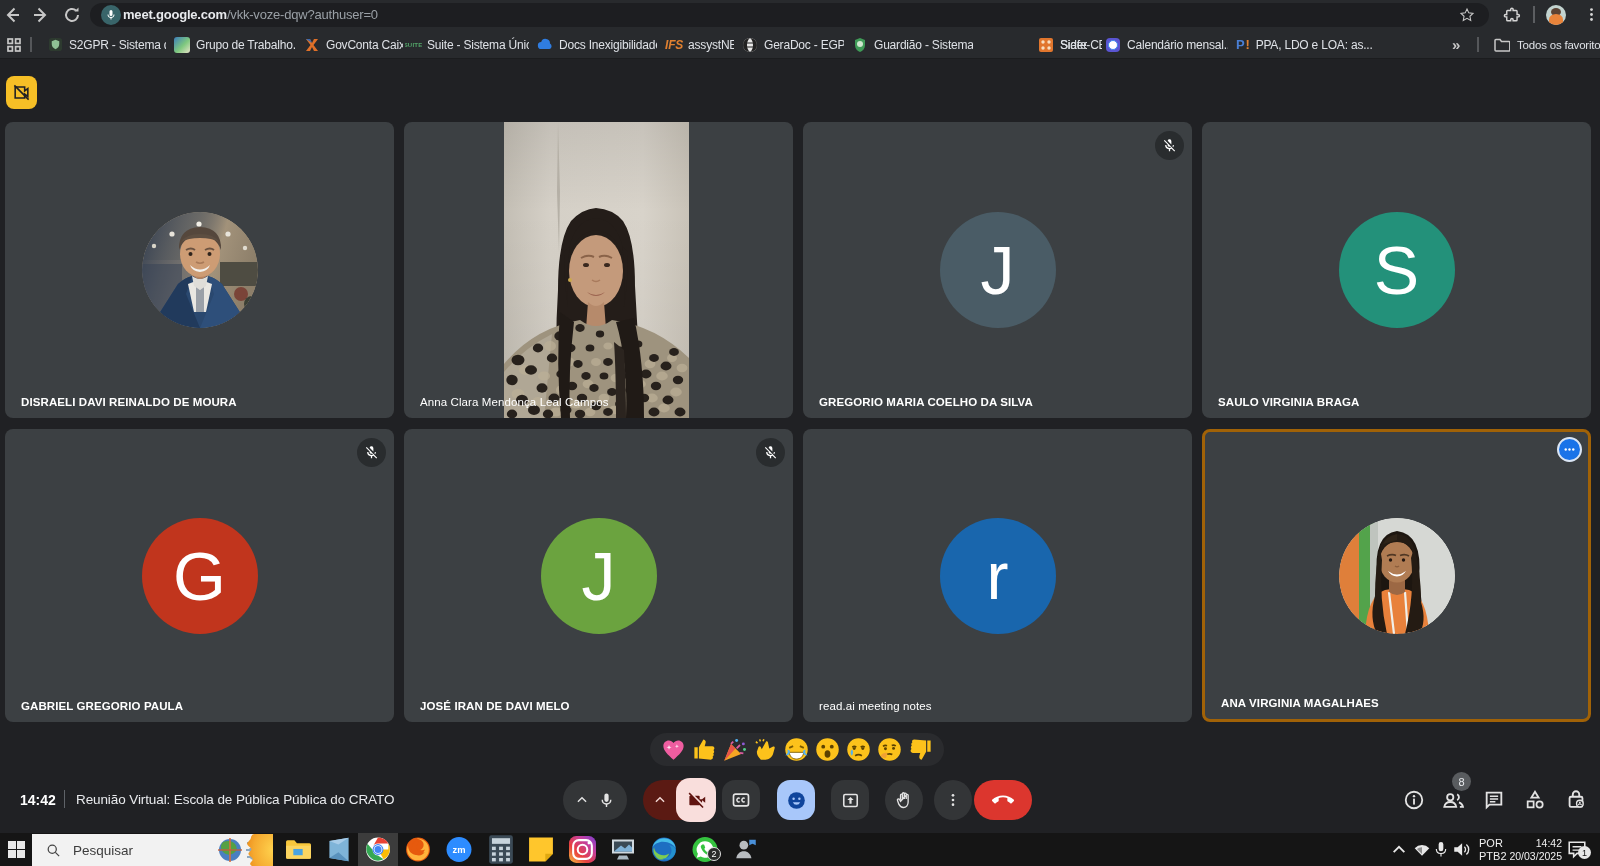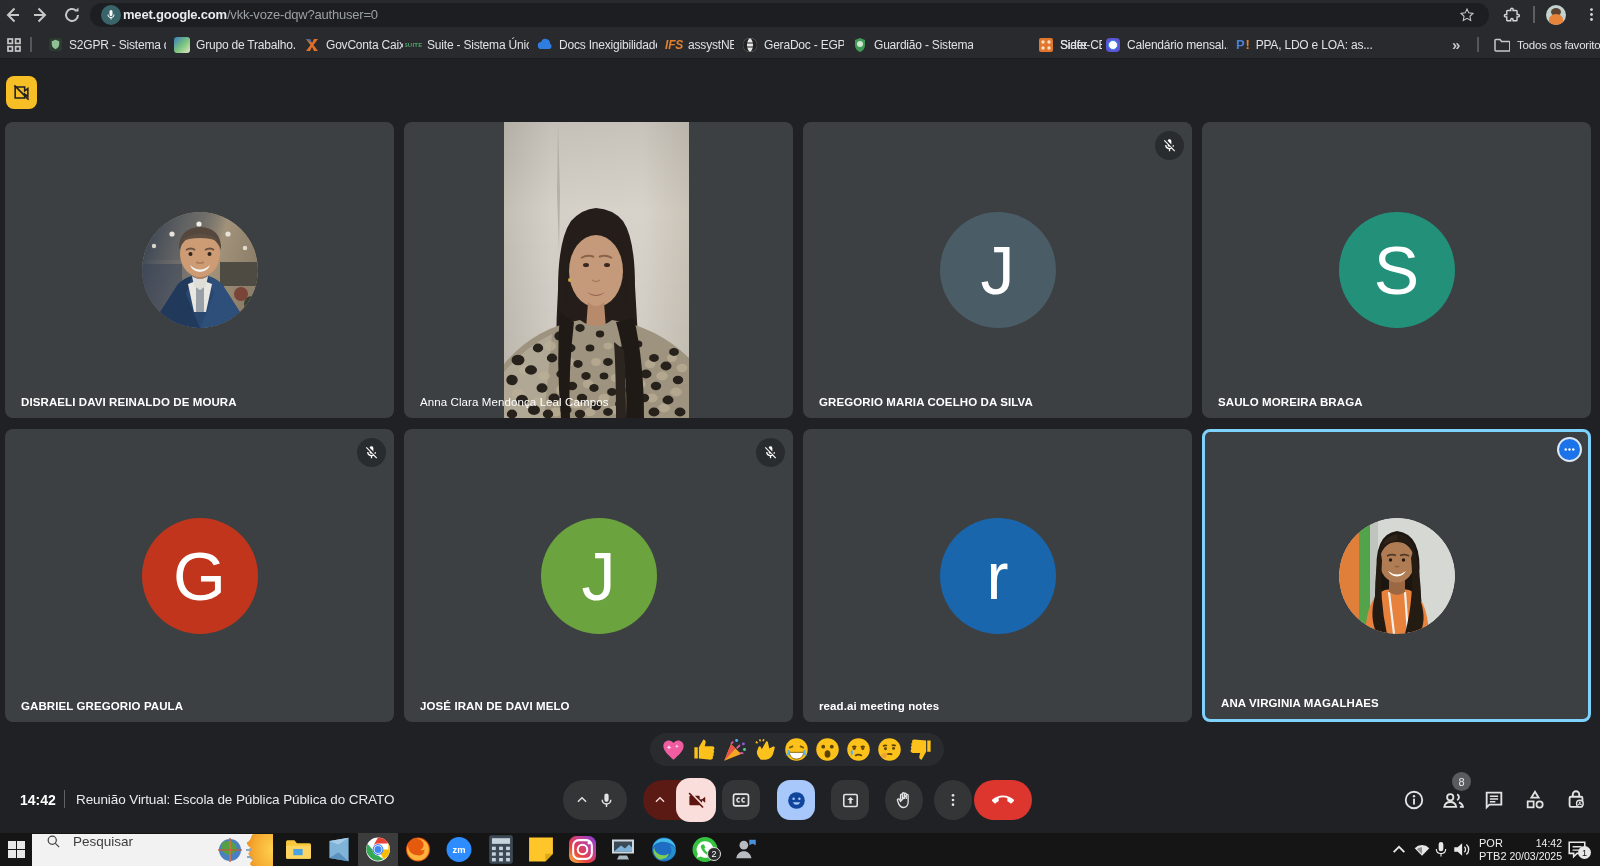--- a/index.html
+++ b/index.html
@@ -334,21 +334,21 @@
       <div class="muteic">
           <svg width="15" height="15" viewBox="0 0 24 24">
             <path fill="#fff" d="M15 11V5a3 3 0 0 0-5.9-.7L15 10.2zM19 11h-1.7a5.3 5.3 0 0 1-.6 2.5l1.2 1.2A7 7 0 0 0 19 11zM4.3 3 3 4.3l6 6V11a3 3 0 0 0 4.2 2.8l1.4 1.4A5 5 0 0 1 7 11H5a7 7 0 0 0 6 6.9V21h2v-3.1c.8-.1 1.6-.4 2.3-.8l4.4 4.4 1.3-1.3z"></path>
           </svg>
         </div>
       <div class="tname">GREGORIO MARIA COELHO DA SILVA</div>
     </div>
 
     <div class="tile row1" style="left:1202px">
       <div class="avatar" style="background:#23917a">S</div>
-      <div class="tname">SAULO MOREIRA BRAGA</div>
+      <div class="tname">SAULO VIRGINIA BRAGA</div>
     </div>
 
     <div class="tile row2" style="left:5px">
       <div class="avatar" style="background:#c1351d">G</div>
       <div class="muteic">
           <svg width="15" height="15" viewBox="0 0 24 24">
             <path fill="#fff" d="M15 11V5a3 3 0 0 0-5.9-.7L15 10.2zM19 11h-1.7a5.3 5.3 0 0 1-.6 2.5l1.2 1.2A7 7 0 0 0 19 11zM4.3 3 3 4.3l6 6V11a3 3 0 0 0 4.2 2.8l1.4 1.4A5 5 0 0 1 7 11H5a7 7 0 0 0 6 6.9V21h2v-3.1c.8-.1 1.6-.4 2.3-.8l4.4 4.4 1.3-1.3z"></path>
           </svg>
         </div>
       <div class="tname">GABRIEL GREGORIO PAULA</div>
@@ -359,24 +359,24 @@
       <div class="muteic">
           <svg width="15" height="15" viewBox="0 0 24 24">
             <path fill="#fff" d="M15 11V5a3 3 0 0 0-5.9-.7L15 10.2zM19 11h-1.7a5.3 5.3 0 0 1-.6 2.5l1.2 1.2A7 7 0 0 0 19 11zM4.3 3 3 4.3l6 6V11a3 3 0 0 0 4.2 2.8l1.4 1.4A5 5 0 0 1 7 11H5a7 7 0 0 0 6 6.9V21h2v-3.1c.8-.1 1.6-.4 2.3-.8l4.4 4.4 1.3-1.3z"></path>
           </svg>
         </div>
       <div class="tname">JOSÉ IRAN DE DAVI MELO</div>
     </div>
 
     <div class="tile row2" style="left:803px">
       <div class="avatar" style="background:#1966ad;font-size:66px">r</div>
-      <div class="tname" style="font-weight:bold">read.ai meeting notes</div>
-    </div>
-
-    <div class="tile row2" style="left:1202px;border:3px solid #7dd3fc">
+      <div class="tname" style="font-weight:normal">read.ai meeting notes</div>
+    </div>
+
+    <div class="tile row2" style="left:1202px;border:3px solid #a16207">
       <svg class="avatar" viewBox="0 0 116 116">
         <defs>
             <clipPath id="cav8">
               <circle cx="58" cy="58" r="58"></circle>
             </clipPath>
           </defs>
         <g clip-path="url(#cav8)">
           <rect width="116" height="116" fill="#d2d5d1"></rect>
           <rect x="0" y="0" width="22" height="116" fill="#df7f3a"></rect>
           <rect x="20" y="0" width="15" height="116" fill="#53a34b"></rect>
@@ -567,21 +567,21 @@
 
   <div class="abs" id="taskbar">
     <svg class="tbic" style="left:8px;width:17px" width="16" height="16" viewBox="0 0 17 17">
         <g fill="#e8e8e8">
           <rect x="0" y="0" width="8" height="8"></rect>
           <rect x="9" y="0" width="8" height="8"></rect>
           <rect x="0" y="9" width="8" height="8"></rect>
           <rect x="9" y="9" width="8" height="8"></rect>
         </g>
       </svg>
-    <div class="abs" style="left:32px;top:1px;width:241px;height:32px;background:#f2f2f2;display:flex;align-items:flex-start;overflow:hidden">
+    <div class="abs" style="left:32px;top:1px;width:241px;height:32px;background:#f2f2f2;display:flex;align-items:center;overflow:hidden">
       <svg style="margin-left:14px" width="15" height="15" viewBox="0 0 24 24">
           <circle cx="10" cy="10" r="6.5" fill="none" stroke="#444" stroke-width="2"></circle>
           <path d="M15 15l6 6" stroke="#444" stroke-width="2"></path>
         </svg>
       <span style="margin-left:12px;font-size:13.5px;color:#3c3c3c">Pesquisar</span>
       <svg class="abs" style="left:176px;top:3px" width="60" height="27" viewBox="0 0 60 27">
         <circle cx="22" cy="13" r="11" fill="#4a7fc1"></circle>
         <path d="M15 5q8-3 12 2q4 5-1 9q-6 4-11-1q-4-5 0-10z" fill="#55a044"></path>
         <path d="M22 1v24" stroke="#d86f3c" stroke-width="1.6"></path>
         <path d="M10 13h24" stroke="#c06040" stroke-width="1.4"></path>

